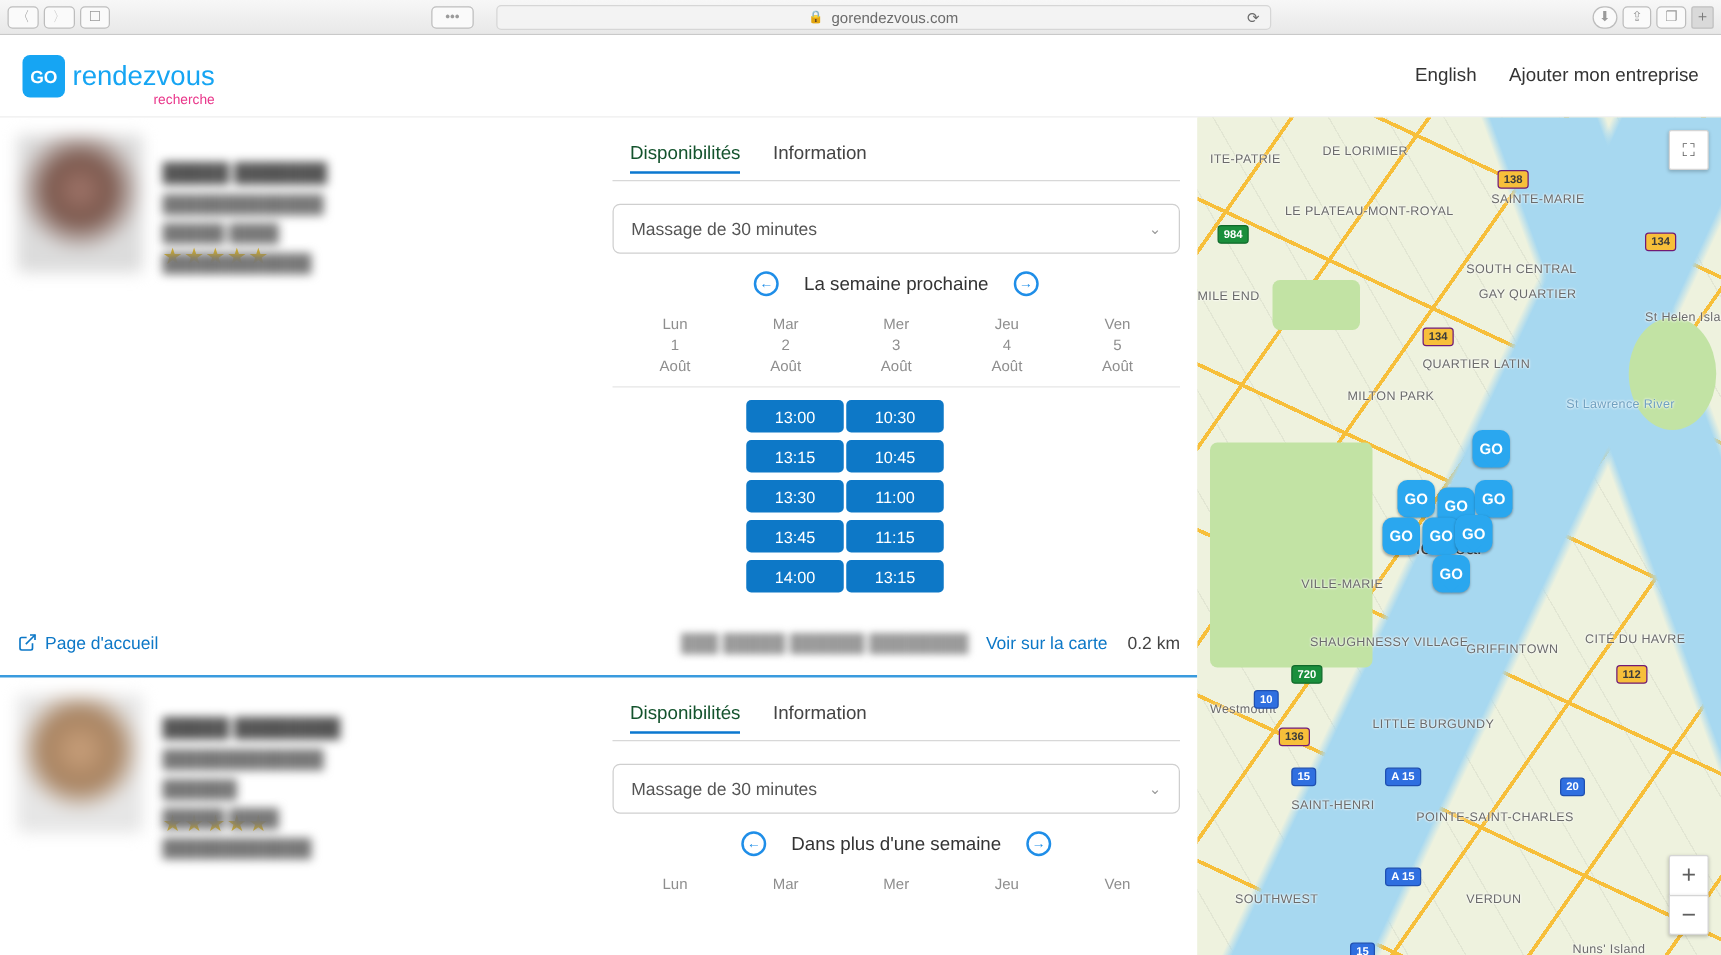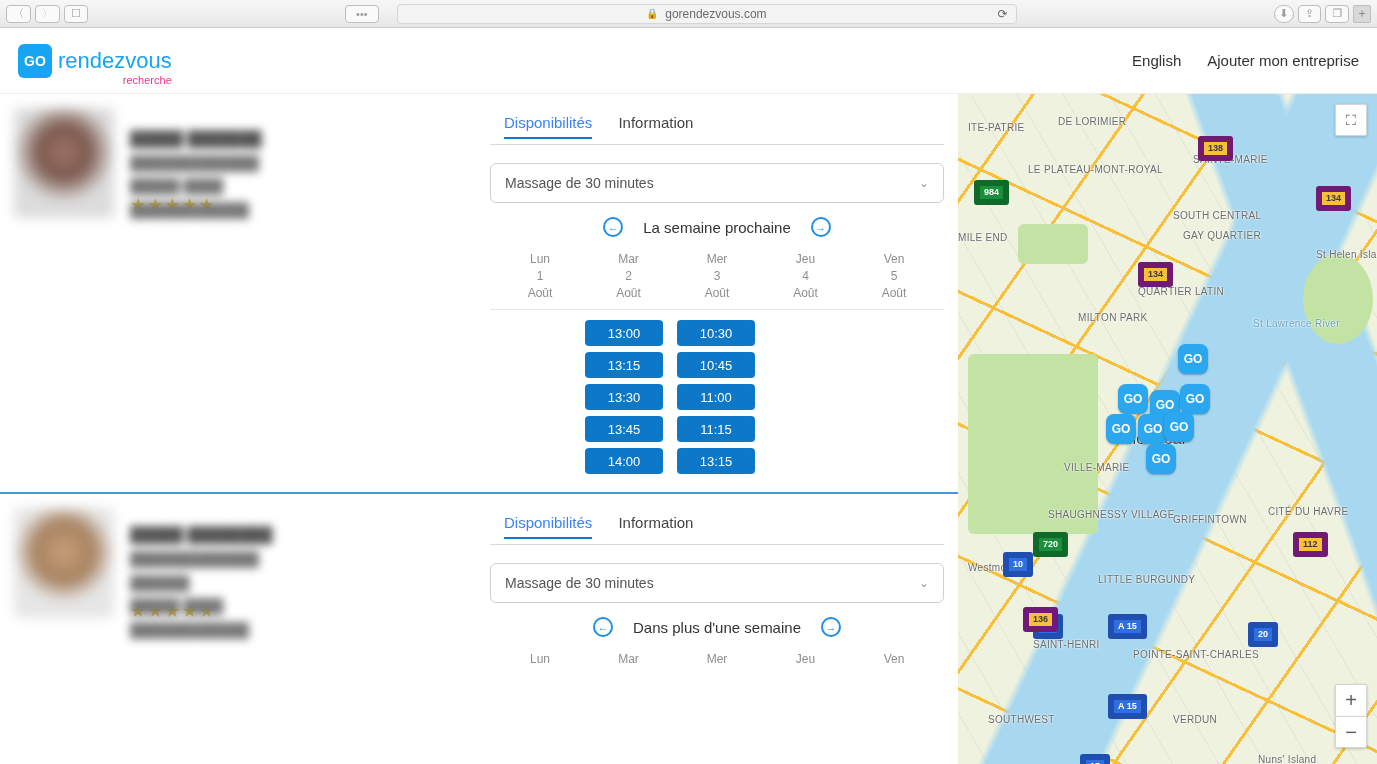--- a/index.html
+++ b/index.html
@@ -35,37 +35,37 @@
   .avatar.av2 { background:radial-gradient(circle at 50% 40%, #c9a07b 0%, #a78260 35%, #e6e6e6 60%); }
   .person-meta { font-size:14px; color:#777; filter:blur(4px); line-height:1.7; }
   .person-meta .nm { font-weight:600; color:#555; font-size:15px; }
   .stars { margin-top:8px; color:#f4c20d; letter-spacing:1px; font-size:18px; filter:none;}
   .card .middle { width:454px; margin-left:auto; }
 
   
   .tabs { display:flex; gap:26px; padding:6px 14px 0 14px; position:relative;}
   .tabs::after { content:""; position:absolute; left:0; right:0; bottom:-6px; height:1px; background:#d8d8d8; }
   .tab { font-size:15px; padding-bottom:6px; color:#444; border-bottom:2px solid transparent; cursor:pointer; }
-  .tab.active { color:#3b82f6; border-bottom-color:#0b78d0; }
+  .tab.active { color:#14532d; border-bottom-color:#0b78d0; }
 
   
   .select { margin:24px 0 14px; border:1px solid #cfcfcf; border-radius:6px; height:40px; display:flex; align-items:center; padding:0 14px; justify-content:space-between; font-size:14px; color:#555; cursor:pointer; }
   .select .chev { color:#9a9a9a; font-size:12px; }
 
   
   .weeknav { display:flex; align-items:center; justify-content:center; gap:20px; font-size:15px; color:#333; }
   .weeknav .circle-arrow { width:20px; height:20px; border:2px solid #1f8ee8; border-radius:50%; color:#1f8ee8; display:flex; align-items:center; justify-content:center; font-size:11px; cursor:pointer; font-weight:700;}
 
   
   .days { display:flex; justify-content:space-between; margin:14px 10px 8px; color:#8e8e8e; font-size:12px; text-align:center; }
   .days > div { width:80px; line-height:1.4; }
   .days-line { border-bottom:1px solid #e6e6e6; margin-bottom:10px;}
 
   
-  .slots { display:flex; gap:14px; justify-content:center; }
+  .slots { display:flex; gap:2px; justify-content:center; }
   .slot-col { display:flex; flex-direction:column; gap:6px; }
   .slot { width:78px; height:26px; background:#0d78c7; color:#fff; font-size:13px; border-radius:4px; display:flex; align-items:center; justify-content:center; cursor:pointer; }
 
   .all-avail { text-align:center; color:#0d78c7; font-size:13px; margin-top:36px; cursor:pointer; }
 
   
   .card-footer { display:flex; align-items:center; margin-top:32px; font-size:14px; }
   .card-footer .home-link { color:#0d78c7; display:flex; align-items:center; gap:6px; cursor:pointer; }
   .card-footer .grow { flex:1; }
   .card-footer .addr { color:#9a9a9a; filter:blur(3px); margin-right:14px; }
@@ -79,21 +79,21 @@
     background:
       linear-gradient(115deg, rgba(255,255,255,0) 46%, #a7d8f0 47%, #a7d8f0 60%, rgba(255,255,255,0) 61%),
       linear-gradient(70deg, rgba(0,0,0,0) 68%, #a7d8f0 69%, #a7d8f0 80%, rgba(0,0,0,0) 81%),
       repeating-linear-gradient(25deg,#f7bf3a 0 3px, transparent 3px 120px),
       repeating-linear-gradient(-55deg,#f7bf3a 0 3px, transparent 3px 90px),
       repeating-linear-gradient(60deg, rgba(0,0,0,0.05) 0 1px, transparent 1px 40px),
       #eef2de;
   }
   .park { position:absolute; background:#c2e3a4; border-radius:6px; }
   .map-label { position:absolute; font-size:10px; color:#6b6b6b; white-space:nowrap; text-shadow:0 0 2px #fff,0 0 2px #fff; letter-spacing:0.3px;}
-  .route-badge { position:absolute; background:#f7bf3a; color:#3b3b3b; border:6px solid #701a75; border-radius:3px; font-size:9px; font-weight:600; padding:0 4px; line-height:13px; }
+  .route-badge { position:absolute; background:#f7bf3a; color:#3b3b3b; border:1px solid #701a75; border-radius:3px; font-size:9px; font-weight:600; padding:0 4px; line-height:13px; }
   .route-badge.blue { background:#2f6fe0; color:#fff; border-color:#1f4fb0;}
   .route-badge.green { background:#1a8f3c; color:#fff; border-color:#0f6a2a;}
 
   .marker { position:absolute; width:30px; height:30px; background:#2aa7ef; border-radius:8px; font-weight:700; color:#fff; display:flex; align-items:center; justify-content:center; font-size:12px; box-shadow:0 1px 2px rgba(0,0,0,0.3);}
   .marker::after { content:""; position:absolute; bottom:-6px; left:50%; transform:translateX(-50%); border:6px solid transparent; border-top-color:#2aa7ef; }
 
   .map-btn { position:absolute; background:#fff; border:1px solid #d5d5d5; border-radius:2px; box-shadow:0 1px 3px rgba(0,0,0,0.2); display:flex; align-items:center; justify-content:center; color:#5f5f5f; cursor:pointer;}
   .fullscreen { top:10px; right:10px; width:32px; height:32px; font-size:14px;}
   .zoom { right:10px; width:32px; font-size:20px; font-weight:300;}
   .zoom.in { bottom:48px; height:32px; border-bottom:none; border-radius:2px 2px 0 0;}
@@ -213,20 +213,34 @@
               <div class="slot">11:15</div>
               <div class="slot">13:15</div>
             </div>
             <div style="width:80px"></div>
             <div style="width:80px"></div>
           </div>
 
         </div>
       </div>
 
+      <div class="card-footer">
+        <div class="home-link">
+          <svg class="ext-link-ico" width="16" height="16" viewBox="0 0 24 24" fill="none" stroke="#0d78c7" stroke-width="2">
+              <path d="M18 13v6a2 2 0 0 1-2 2H5a2 2 0 0 1-2-2V8a2 2 0 0 1 2-2h6"></path>
+              <polyline points="15 3 21 3 21 9"></polyline>
+              <line x1="10" y1="14" x2="21" y2="3"></line>
+            </svg>
+          <span>Page d'accueil</span>
+        </div>
+        <div class="grow"></div>
+        <span class="addr">███ █████ ██████ ████████</span>
+        <span class="map-link">Voir sur la carte</span>
+        <span class="dist">0.2 km</span>
+      </div>
     </div>
 
     <div class="card" style="border-bottom:none">
       <div class="card-top">
         <div style="width:310px">
           <div class="avatar av2"></div>
           <div class="stars" style="margin-left:116px;margin-top:-18px">★★★★★</div>
           <div class="person-meta" style="margin-top:-100px;margin-left:116px">
             <div class="nm">█████ ████████</div>
             <div>█████████████</div>
@@ -284,21 +298,21 @@
       <span class="map-label" style="left:70px;top:70px">LE PLATEAU-MONT-ROYAL</span>
       <span class="map-label" style="left:235px;top:60px">SAINTE-MARIE</span>
       <span class="map-label" style="left:0px;top:138px">MILE END</span>
       <span class="map-label" style="left:215px;top:116px">SOUTH CENTRAL</span>
       <span class="map-label" style="left:225px;top:136px">GAY QUARTIER</span>
       <span class="map-label" style="left:358px;top:155px">St Helen Island</span>
       <span class="map-label" style="left:180px;top:192px">QUARTIER LATIN</span>
       <span class="map-label" style="left:120px;top:218px">MILTON PARK</span>
       <span class="map-label" style="left:295px;top:224px;color:#6fa0c0">St Lawrence River</span>
       <span class="map-label" style="left:165px;top:336px;font-size:16px;color:#444;letter-spacing:0">Montreal</span>
-      <span class="map-label" style="left:106px;top:368px">VILLE-MARIE</span>
+      <span class="map-label" style="left:83px;top:368px">VILLE-MARIE</span>
       <span class="map-label" style="left:90px;top:415px">SHAUGHNESSY VILLAGE</span>
       <span class="map-label" style="left:215px;top:420px">GRIFFINTOWN</span>
       <span class="map-label" style="left:310px;top:412px">CITÉ DU HAVRE</span>
       <span class="map-label" style="left:10px;top:468px">Westmount</span>
       <span class="map-label" style="left:140px;top:480px">LITTLE BURGUNDY</span>
       <span class="map-label" style="left:75px;top:545px">SAINT-HENRI</span>
       <span class="map-label" style="left:175px;top:555px">POINTE-SAINT-CHARLES</span>
       <span class="map-label" style="left:30px;top:620px">SOUTHWEST</span>
       <span class="map-label" style="left:215px;top:620px">VERDUN</span>
       <span class="map-label" style="left:300px;top:660px">Nuns' Island</span>
@@ -306,21 +320,21 @@
       <span class="route-badge" style="left:240px;top:42px">138</span>
       <span class="route-badge" style="left:358px;top:92px">134</span>
       <span class="route-badge" style="left:180px;top:168px">134</span>
       <span class="route-badge green" style="left:75px;top:438px">720</span>
       <span class="route-badge" style="left:335px;top:438px">112</span>
       <span class="route-badge blue" style="left:45px;top:458px">10</span>
       <span class="route-badge blue" style="left:75px;top:520px">15</span>
       <span class="route-badge blue" style="left:150px;top:520px">A 15</span>
       <span class="route-badge blue" style="left:150px;top:600px">A 15</span>
       <span class="route-badge blue" style="left:290px;top:528px">20</span>
-      <span class="route-badge" style="left:65px;top:513px">136</span>
+      <span class="route-badge" style="left:65px;top:488px">136</span>
       <span class="route-badge green" style="left:16px;top:86px">984</span>
       <span class="route-badge blue" style="left:122px;top:660px">15</span>
 
       <div class="marker" style="left:220px;top:250px">GO</div>
       <div class="marker" style="left:160px;top:290px">GO</div>
       <div class="marker" style="left:192px;top:296px">GO</div>
       <div class="marker" style="left:222px;top:290px">GO</div>
       <div class="marker" style="left:148px;top:320px">GO</div>
       <div class="marker" style="left:180px;top:320px">GO</div>
       <div class="marker" style="left:206px;top:318px">GO</div>

